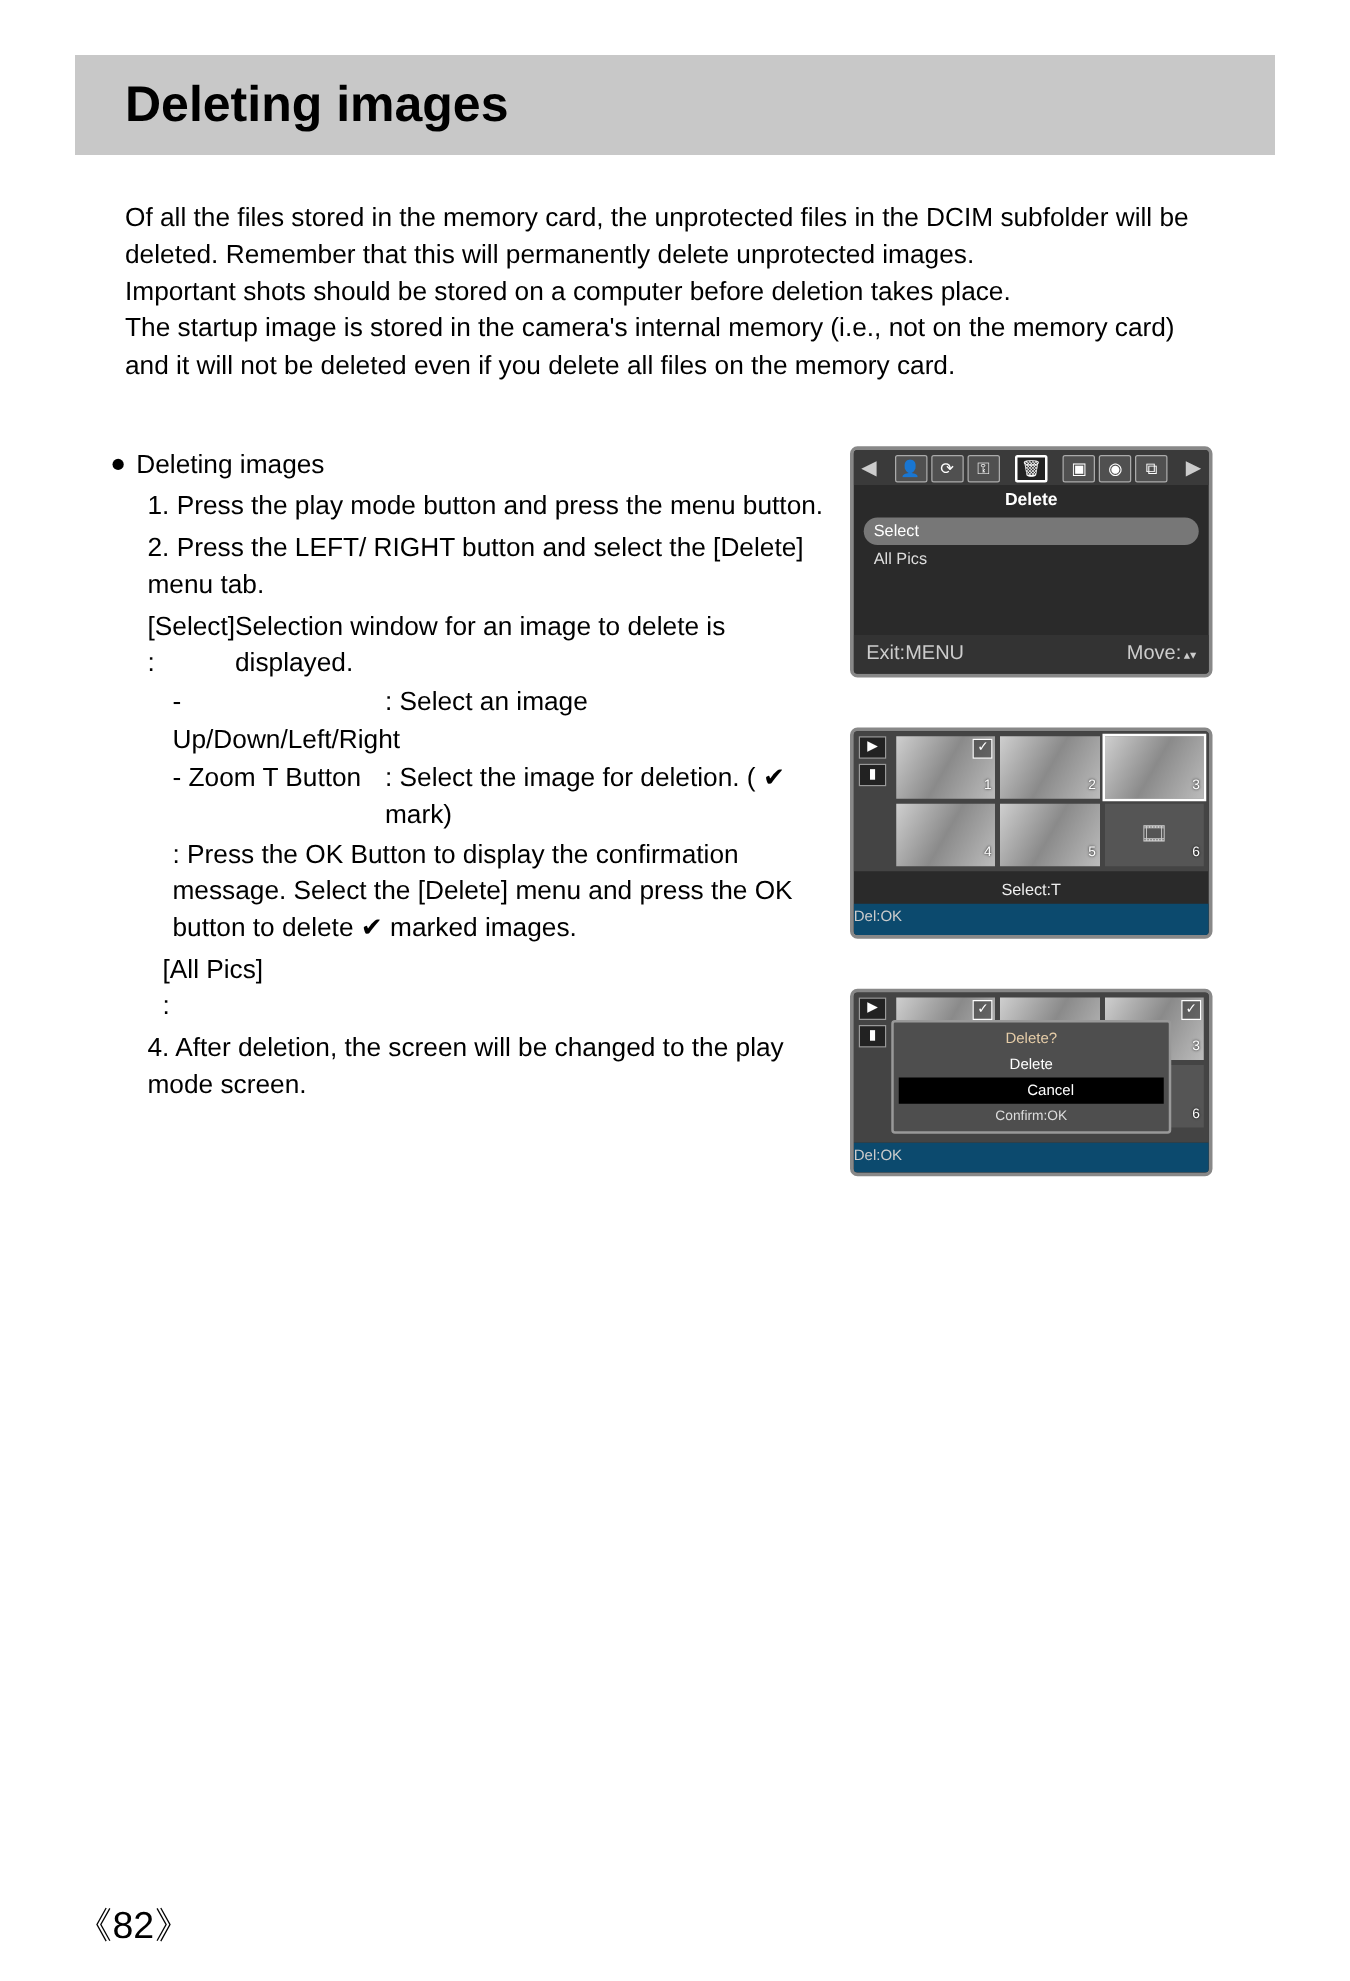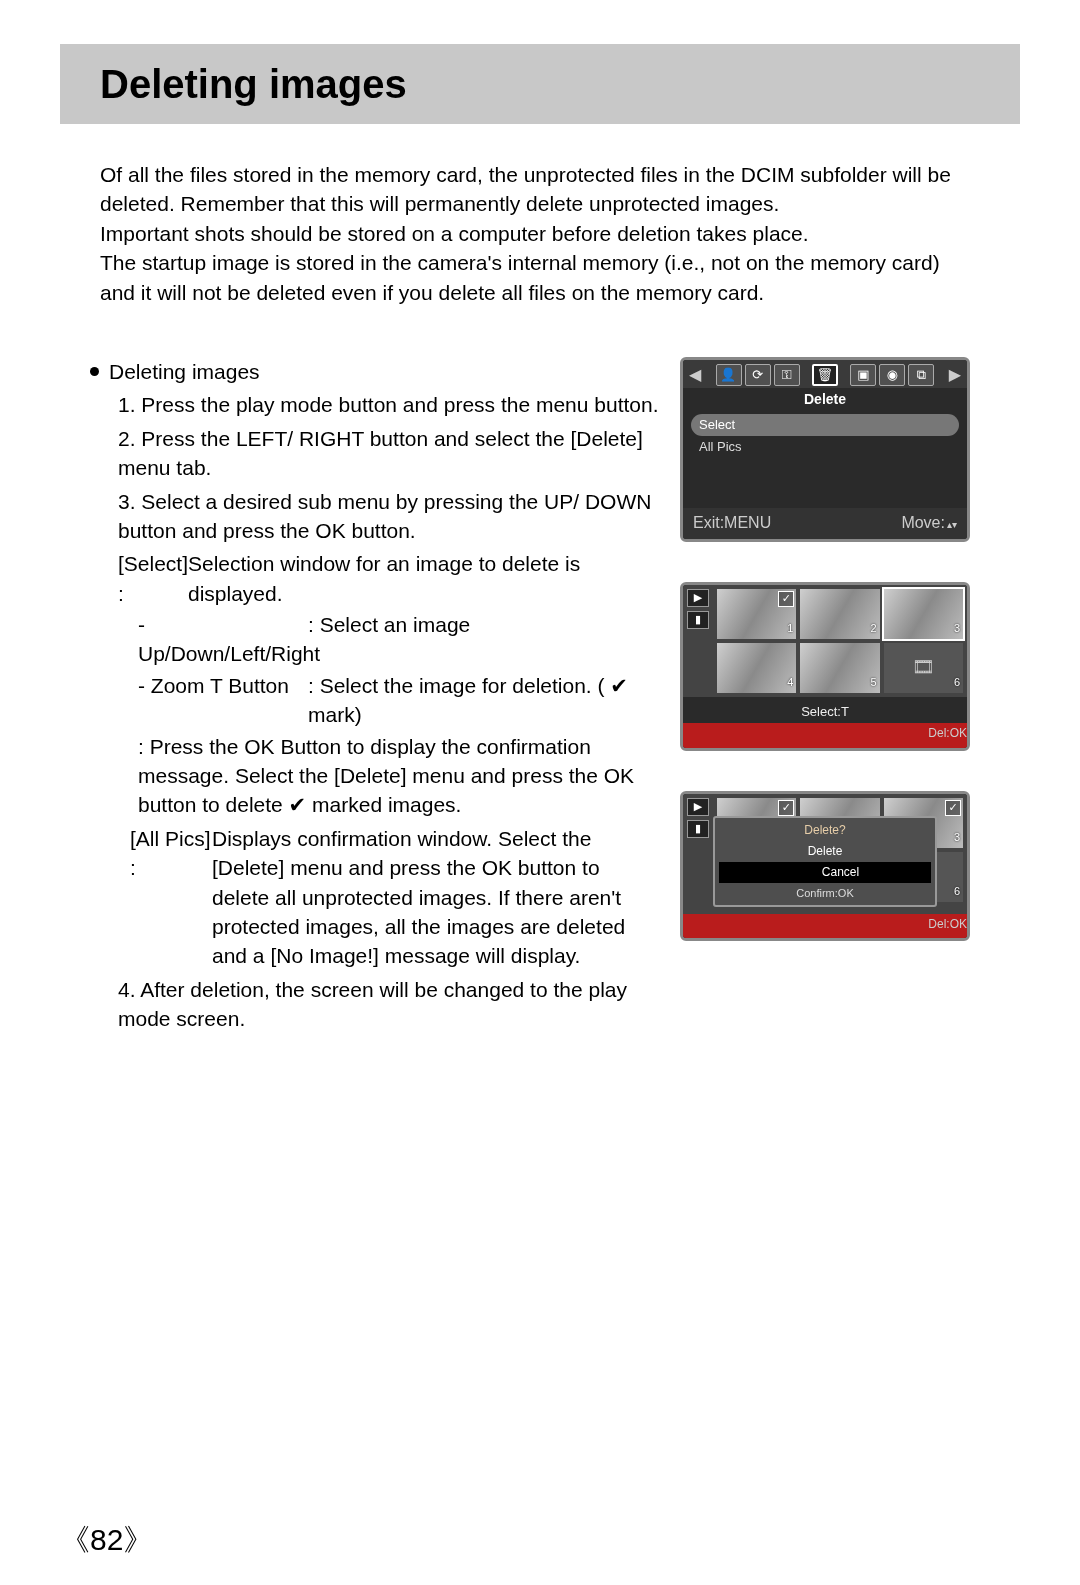--- a/index.html
+++ b/index.html
@@ -101,21 +101,21 @@
   .thumb .tn { position:absolute; right:3px; bottom:2px; font-size:11px; color:#fff; text-shadow:0 0 2px #000;}
   .thumb.mark::after{
     content:"\2713"; position:absolute; top:2px; right:2px; width:14px; height:14px;
     border:1px solid #fff; font-size:11px; display:flex; align-items:center; justify-content:center;
     background:rgba(0,0,0,0.4);
   }
   .thumb.placeholder { background:#555; display:flex; align-items:center; justify-content:center;}
   .thumb.placeholder .ficon{ font-size:18px; color:#ccc;}
   .thumb.sel { outline:2px solid #fff;}
   .cs-mid { text-align:center; padding:6px 0 2px 0; font-size:13px; color:#eee;}
-  .cs-foot { text-align:right; padding:2px 0 6px 0; font-size:12px; color:#ccc; background:#b91c1c;}
+  .cs-foot { text-align:left; padding:2px 0 6px 0; font-size:12px; color:#ccc; background:#0c4a6e;}
 
   .cs-dialog { position:absolute; left:30px; right:30px; top:22px; background:#4e4e4e; border:2px solid #999; border-radius:3px; padding:4px; text-align:center;}
   .cs-dialog .dtitle { color:#e6cda8; font-size:12px; margin-bottom:3px;}
   .cs-dialog .dopt { font-size:12px; color:#fff; padding:2px 0;}
   .cs-dialog .dopt.sel { background:#000; color:#fff;padding-left:31px;}
   .cs-dialog .dconf { font-size:11px; color:#ddd; margin-top:3px;}
 </style>
 </head>
 <body>
 
@@ -133,39 +133,37 @@
   <div class="content">
     <div class="leftcol">
       <div class="bullet-row">
         <span class="dot"></span>
         <span>Deleting images</span>
       </div>
       <ol class="steps">
         <li>1. Press the play mode button and press the menu button.</li>
         <li>2. Press the LEFT/ RIGHT button and select the [Delete] menu tab.</li>
         <li>
-          <span>3. Select a desired sub menu by pressing the UP/ DOWN button and press the OK button.</span>
           <div class="desc-row" style="margin-left:0; margin-top:4px;">
             <span class="desc-label">[Select] :</span>
             <span class="desc-txt">Selection window for an image to delete is displayed.</span>
           </div>
           <div class="desc-row">
             <span class="desc-key">- Up/Down/Left/Right</span>
             <span class="desc-val">: Select an image</span>
           </div>
           <div class="desc-row">
             <span class="desc-key">- Zoom T Button</span>
             <span class="desc-val">: Select the image for deletion. ( ✔ mark)</span>
           </div>
           <div class="desc-row">
             <span class="desc-val">: Press the OK Button to display the confirmation message. Select the [Delete] menu and press the OK button to delete ✔ marked images.</span>
           </div>
           <div class="desc-row" style="margin-left:12px; margin-top:4px;">
             <span class="desc-label" style="width:82px;">[All Pics] :</span>
-            <span class="desc-txt">Displays confirmation window. Select the [Delete] menu and press the OK button to delete all unprotected images. If there aren't protected images, all the images are deleted and a [No Image!] message will display.</span>
           </div>
         </li>
         <li>4. After deletion, the screen will be changed to the play mode screen.</li>
       </ol>
     </div>
 
     <div class="rightcol">
 
       <div class="camscreen">
         <div class="cs-iconrow">

